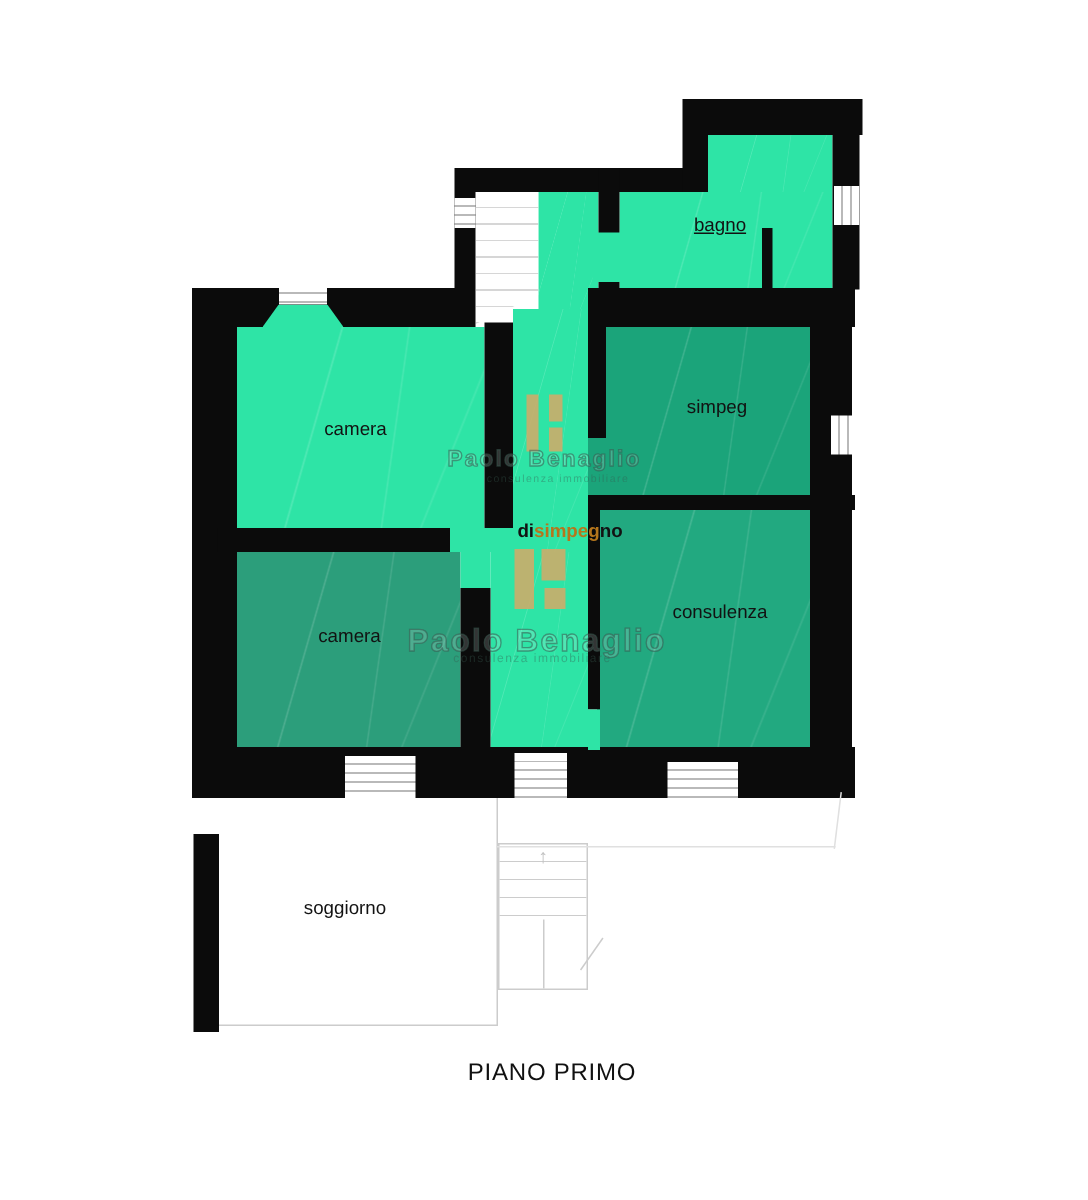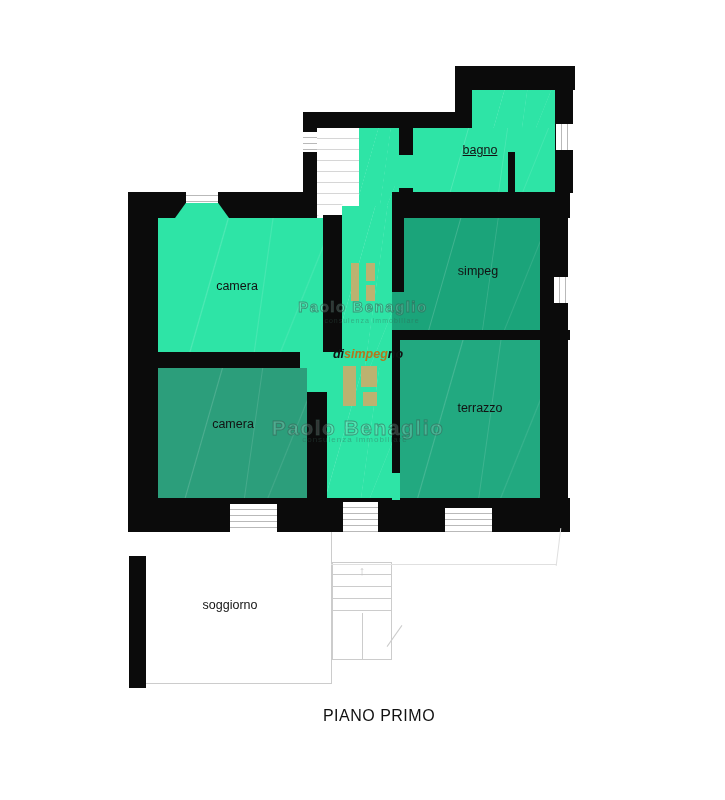--- a/index.html
+++ b/index.html
@@ -112,26 +112,26 @@
   <div class="abs z4 furn" style="left:366px;top:263px;width:9px;height:18px;"></div>
   <div class="abs z4 furn" style="left:366px;top:285px;width:9px;height:16px;"></div>
   <div class="abs z4 furn" style="left:343px;top:366px;width:13px;height:40px;"></div>
   <div class="abs z4 furn" style="left:361px;top:366px;width:16px;height:21px;"></div>
   <div class="abs z4 furn" style="left:363px;top:392px;width:14px;height:14px;"></div>
 
   <div class="abs z5 lbl" style="left:237px;top:286px;">camera</div>
   <div class="abs z5 lbl" style="left:480px;top:150px;text-decoration:underline;">bagno</div>
   <div class="abs z5 lbl" style="left:478px;top:271px;">simpeg</div>
   <div class="abs z5 lbl" style="left:233px;top:424px;">camera</div>
-  <div class="abs z5 lbl lblBold" style="left:368px;top:354px;font-style:italic;">
+  <div class="abs z5 lbl lblBold" style="left:380px;top:354px;">
     <span>di</span><span class="accent">simpeg</span><span>no</span>
   </div>
-  <div class="abs z5 lbl" style="left:480px;top:408px;">terrazzo</div>
+  <div class="abs z5 lbl" style="left:480px;top:408px;">consulenza</div>
   <div class="abs z5 lbl" style="left:230px;top:605px;">soggiorno</div>
 
   <div class="abs z5 wm" style="left:363px;top:306px;font-size:15px;">Paolo Benaglio</div>
   <div class="abs z5 wmTag" style="left:372px;top:320px;font-size:7px;">consulenza immobiliare</div>
   <div class="abs z5 wm" style="left:358px;top:428px;font-size:21px;">Paolo Benaglio</div>
   <div class="abs z5 wmTag" style="left:355px;top:439px;font-size:8px;">consulenza immobiliare</div>
 
-  <div class="abs z5 title" style="left:379px;top:716px;">PIANO PRIMO</div>
+  <div class="abs z5 title" style="left:368px;top:716px;">PIANO PRIMO</div>
 
 </div>
 
 </body></html>

